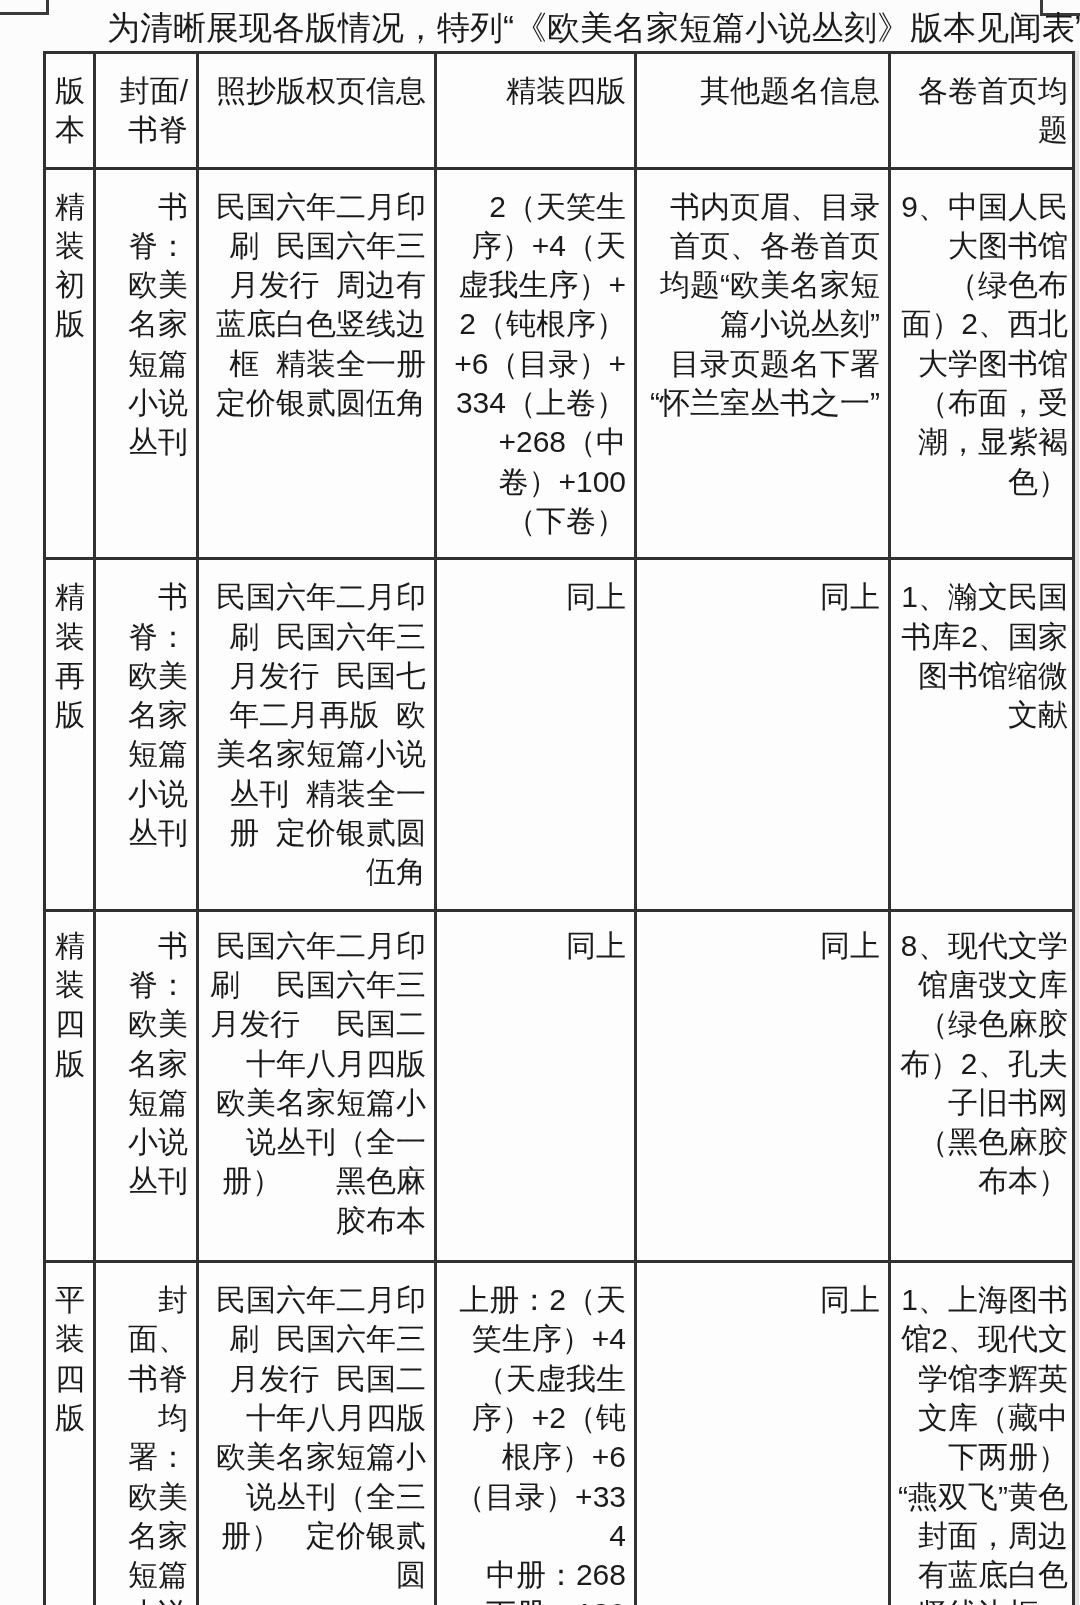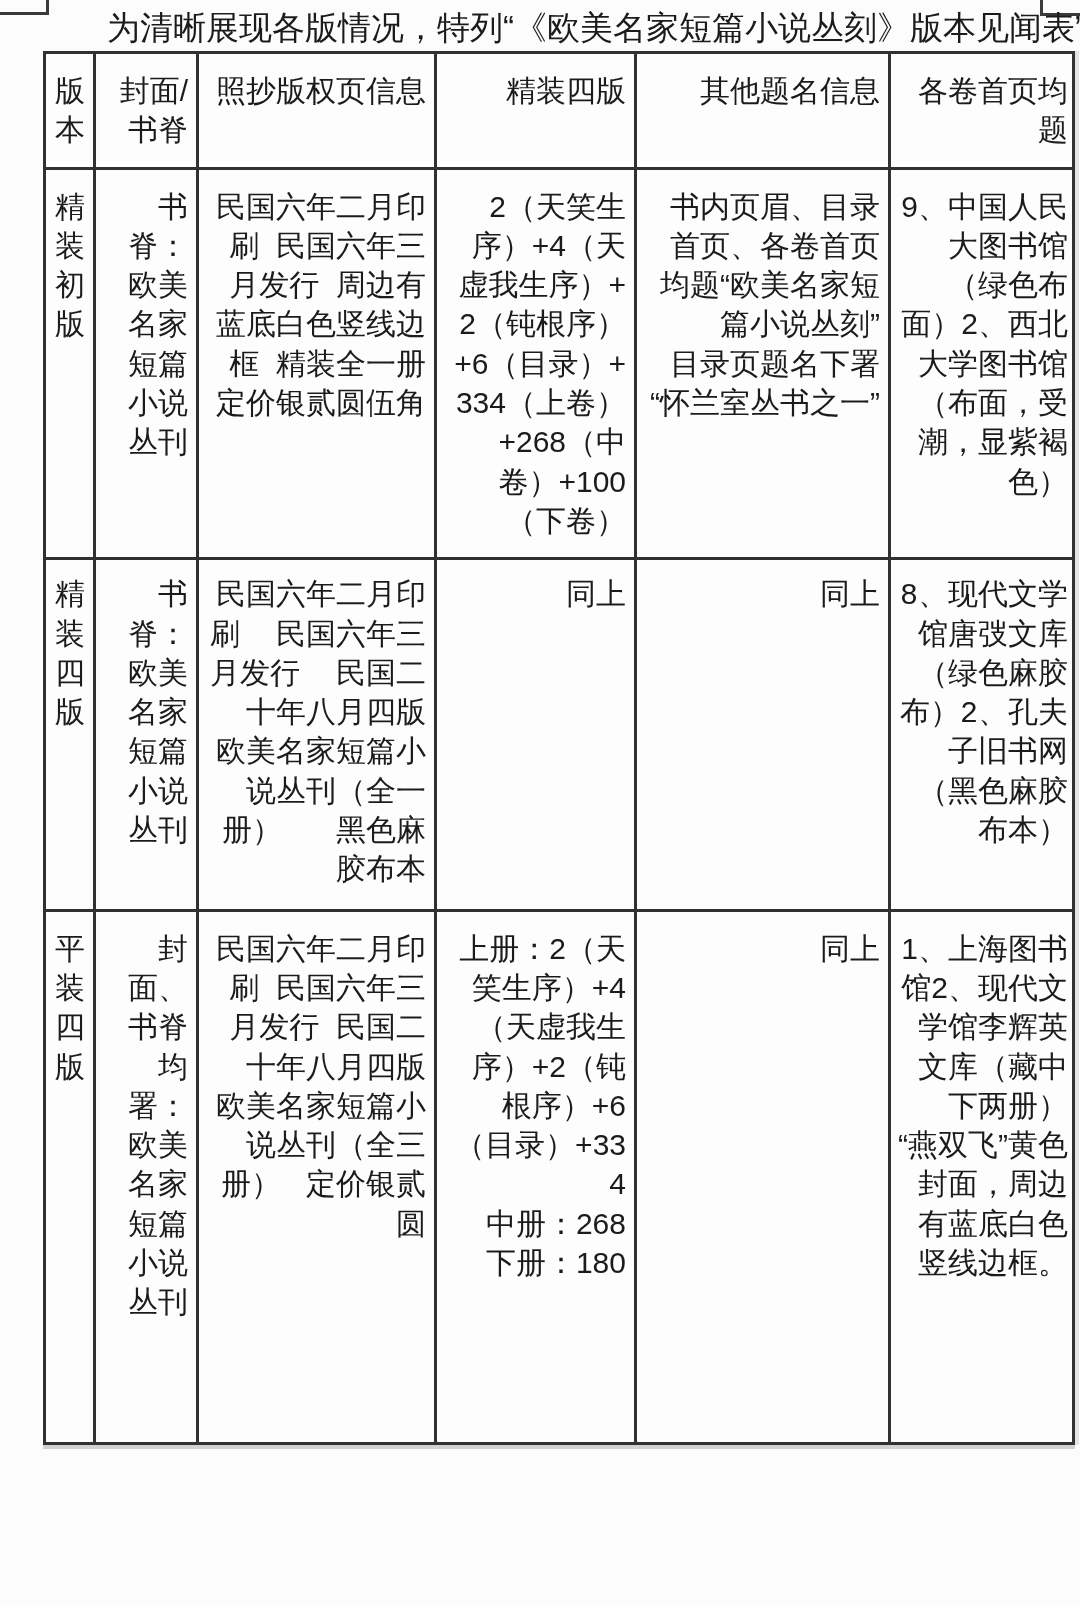--- a/index.html
+++ b/index.html
@@ -93,20 +93,28 @@
   <tbody>
     <tr class="r1">
       <td>精装初版</td>
       <td>书脊：欧美名家短篇小说丛刊</td>
       <td>民国六年二月印刷  民国六年三月发行  周边有蓝底白色竖线边框  精装全一册  定价银贰圆伍角</td>
       <td>2（天笑生序）+4（天虚我生序）+2（钝根序）+6（目录）+334（上卷）+268（中卷）+100（下卷）</td>
       <td>书内页眉、目录首页、各卷首页均题“欧美名家短篇小说丛刻”
 目录页题名下署“怀兰室丛书之一”</td>
       <td>9、中国人民大图书馆（绿色布面）2、西北大学图书馆（布面，受潮，显紫褐色）</td>
     </tr>
+    <tr class="r2">
+      <td>精装再版</td>
+      <td>书脊：欧美名家短篇小说丛刊</td>
+      <td>民国六年二月印刷  民国六年三月发行  民国七年二月再版  欧美名家短篇小说丛刊  精装全一册  定价银贰圆伍角</td>
+      <td class="ta-center">同上</td>
+      <td>同上</td>
+      <td>1、瀚文民国书库2、国家图书馆缩微文献</td>
+    </tr>
     <tr class="r3">
       <td>精装四版</td>
       <td>书脊：欧美名家短篇小说丛刊</td>
       <td>民国六年二月印刷  民国六年三月发行  民国二十年八月四版  欧美名家短篇小说丛刊（全一册）   黑色麻胶布本</td>
       <td>同上</td>
       <td>同上</td>
       <td>8、现代文学馆唐弢文库（绿色麻胶布）2、孔夫子旧书网（黑色麻胶布本）</td>
     </tr>
     <tr class="r4">
       <td>平装四版</td>

